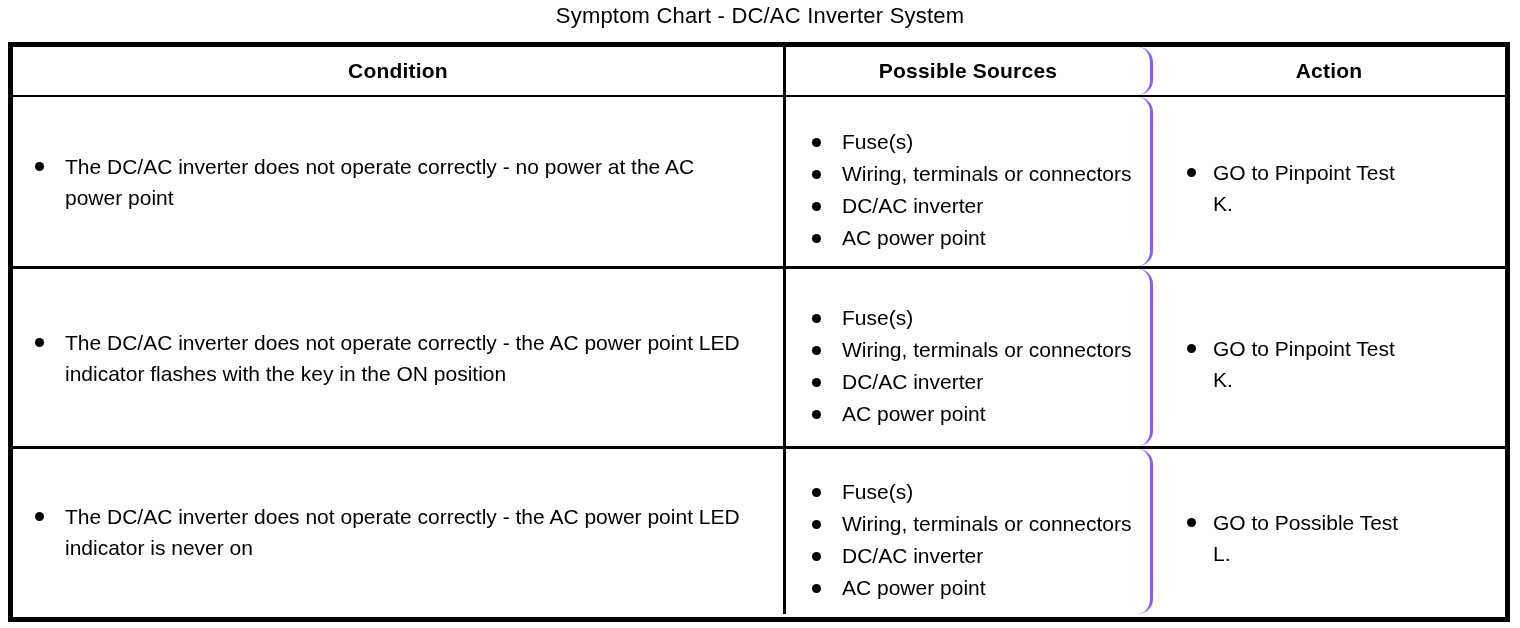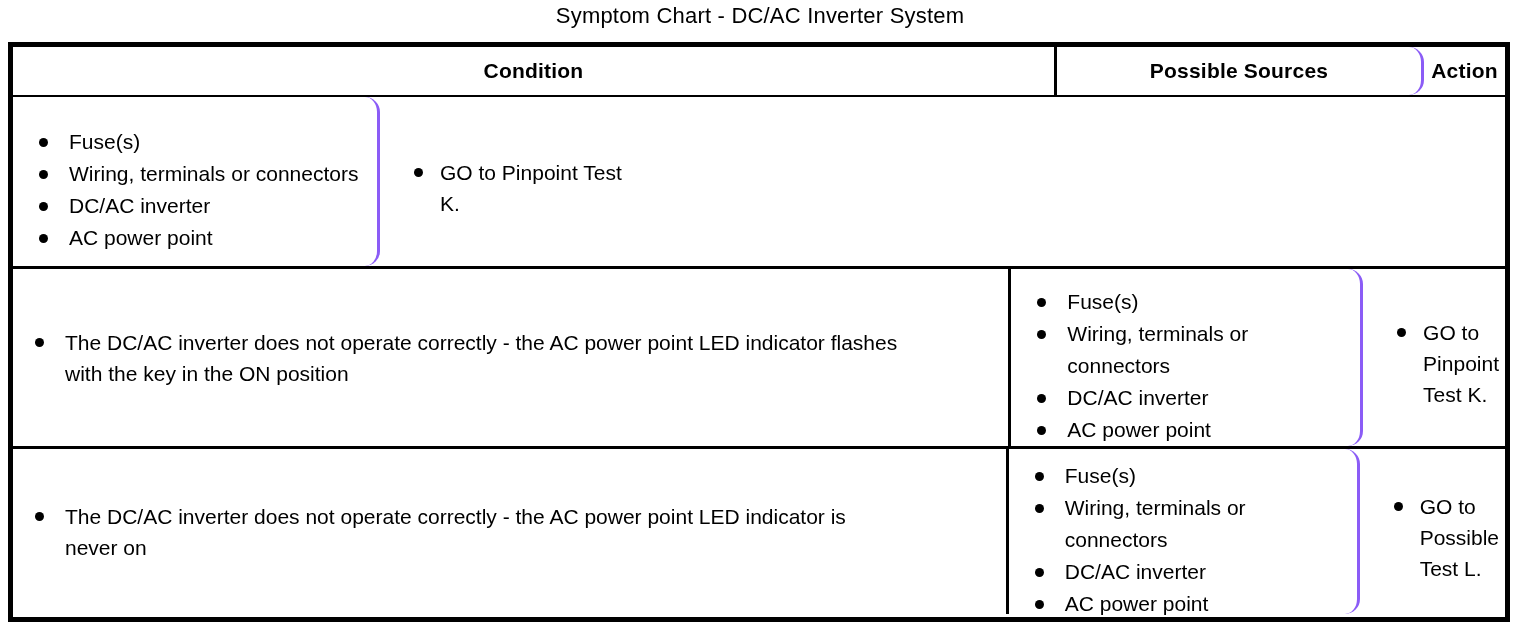--- a/index.html
+++ b/index.html
@@ -34,21 +34,21 @@
     background: #ffffff;
   }
 
   .row { display: flex; width: 100%; }
   .header-row { height: 50px; border-bottom: 2px solid #000000; }
   .body-row-1 { height: 172px; border-bottom: 3px solid #000000; }
   .body-row-2 { height: 180px; border-bottom: 3px solid #000000; }
   .body-row-3 { height: 165px; }
 
   .cell { height: 100%; }
-  .c1 { width: 1044px; border-right: 3px solid #000000; }
+  .c1 { width: 773px; border-right: 3px solid #000000; }
   .c2 { width: 367px; border-right: 3px solid #8b5cf6; border-radius: 15px; }
   .c3 { flex: 1; }
 
   .hcell {
     display: flex;
     align-items: center;
     justify-content: center;
     font-weight: bold;
     font-size: 21px;
     letter-spacing: 0.2px;
@@ -100,20 +100,26 @@
 
   <div class="symptom-table">
 
     <div class="row header-row">
       <div class="cell c1 hcell">Condition</div>
       <div class="cell c2 hcell">Possible Sources</div>
       <div class="cell c3 hcell">Action</div>
     </div>
 
     <div class="row body-row-1">
+      <div class="cell c1 condition-cell">
+        <div class="bullet-item">
+          <span class="bullet"></span>
+          <div class="btxt">The DC/AC inverter does not operate correctly - no power at the AC power point</div>
+        </div>
+      </div>
       <div class="cell c2 sources-cell">
         <div class="bullet-item">
           <span class="bullet"></span>
           <div class="btxt">Fuse(s)</div>
         </div>
         <div class="bullet-item">
           <span class="bullet"></span>
           <div class="btxt">Wiring, terminals or connectors</div>
         </div>
         <div class="bullet-item">

